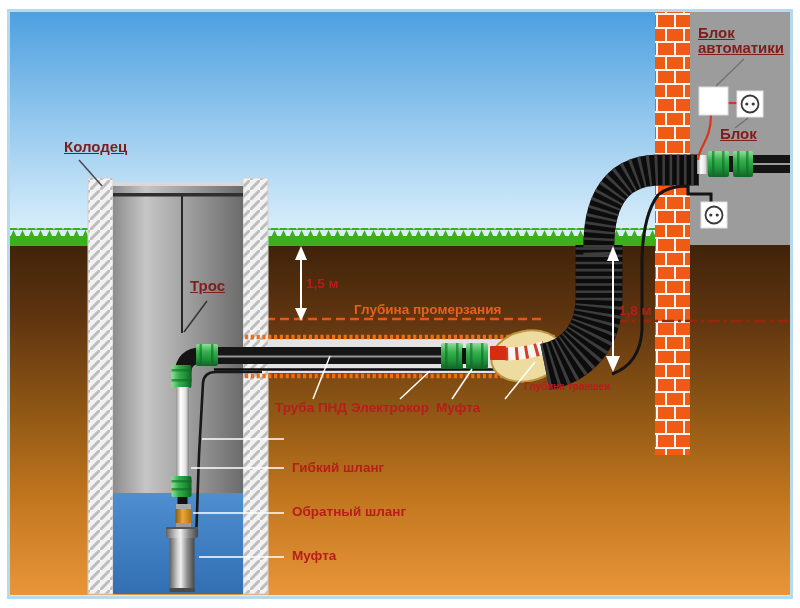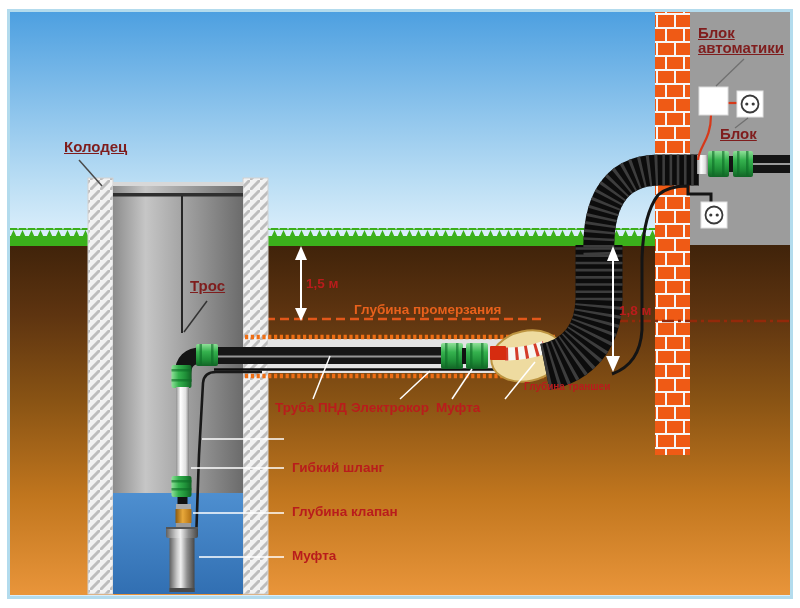--- a/index.html
+++ b/index.html
@@ -242,15 +242,15 @@
   <div class="lbl" style="left:341px;top:388px">Электрокор</div>
   <div class="lbl" style="left:426px;top:388px">Муфта</div>
   <div class="lbl small" style="left:514px;top:367px">Глубина траншеи</div>
   <div class="lbl" style="left:609px;top:291px">1,8 м</div>
   <div class="lbl dark" style="left:688px;top:13px">
     <div>Блок</div>
     <div>автоматики</div>
   </div>
   <div class="lbl dark" style="left:710px;top:114px">Блок</div>
   <div class="lbl" style="left:282px;top:448px">Гибкий шланг</div>
-  <div class="lbl" style="left:282px;top:492px">Глубина клапан</div>
+  <div class="lbl" style="left:282px;top:492px">Обратный шланг</div>
   <div class="lbl" style="left:282px;top:536px">Муфта</div>
 </div>
 
 </body></html>

